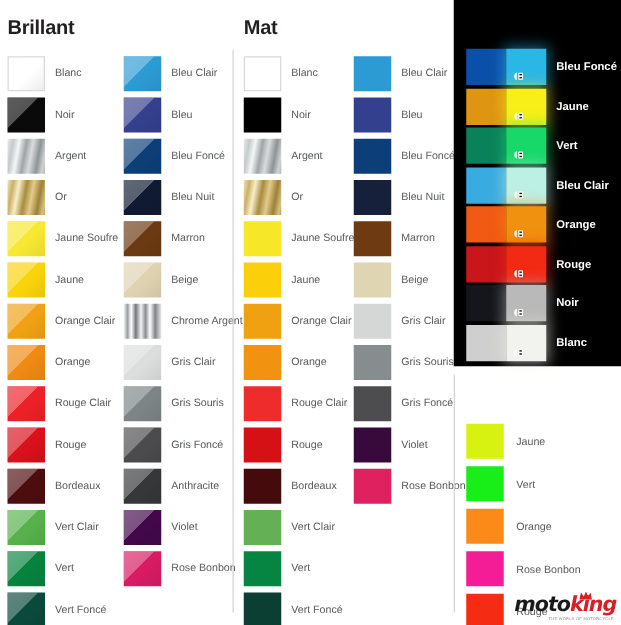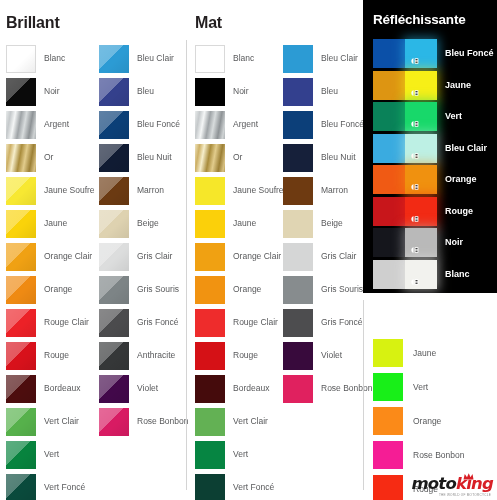--- a/index.html
+++ b/index.html
@@ -313,20 +313,24 @@
           </div>
           <div class="row">
             <div class="chip gloss" style="background: rgb(107, 58, 18);"></div>
             <span class="lbl">Marron</span>
           </div>
           <div class="row">
             <div class="chip gloss" style="background: rgb(222, 210, 176);"></div>
             <span class="lbl">Beige</span>
           </div>
           <div class="row">
+            <div class="chip" style="background: linear-gradient(90deg, rgb(243, 244, 244) 0%, rgb(154, 159, 162) 10%, rgb(255, 255, 255) 20%, rgb(116, 121, 124) 32%, rgb(240, 241, 241) 46%, rgb(138, 143, 146) 58%, rgb(253, 253, 253) 70%, rgb(127, 132, 135) 84%, rgb(230, 232, 232) 100%);"></div>
+            <span class="lbl">Chrome Argent</span>
+          </div>
+          <div class="row">
             <div class="chip gloss" style="background: rgb(220, 221, 221);"></div>
             <span class="lbl">Gris Clair</span>
           </div>
           <div class="row">
             <div class="chip gloss" style="background: rgb(125, 132, 134);"></div>
             <span class="lbl">Gris Souris</span>
           </div>
           <div class="row">
             <div class="chip gloss" style="background: rgb(75, 75, 77);"></div>
             <span class="lbl">Gris Foncé</span>
@@ -453,21 +457,20 @@
           </div>
           <div class="row">
             <div class="chip" style="background: rgb(224, 33, 95);"></div>
             <span class="lbl">Rose Bonbon</span>
           </div>
         </div>
     </div>
   </div>
 
   <div id="panel-reflective">
-    <div class="sec-title on-dark">Réfléchissante</div>
     <div id="refl-rows">
         <div class="refl-row">
           <div class="refl-pair">
             <div class="refl-chip" style="background: rgb(11, 80, 168);"></div>
             <div class="refl-chip lit" style="background: rgb(43, 183, 230); box-shadow: rgba(43, 183, 230, 0.533) 0px 0px 11px 2px;">
               <svg class="lamp" viewBox="0 0 18 11">
                 <path d="M7.5 1.2 A4.6 4.6 0 0 0 7.5 9.8 Z" fill="#ffffff"></path>
                 <rect x="9.2" y="1.6" width="5.2" height="7.8" rx="0.8" fill="#ffffff"></rect>
                 <rect x="10.4" y="3.0" width="2.8" height="1.5" fill="#111111"></rect>
                 <rect x="10.4" y="6.4" width="2.8" height="1.5" fill="#111111"></rect>

